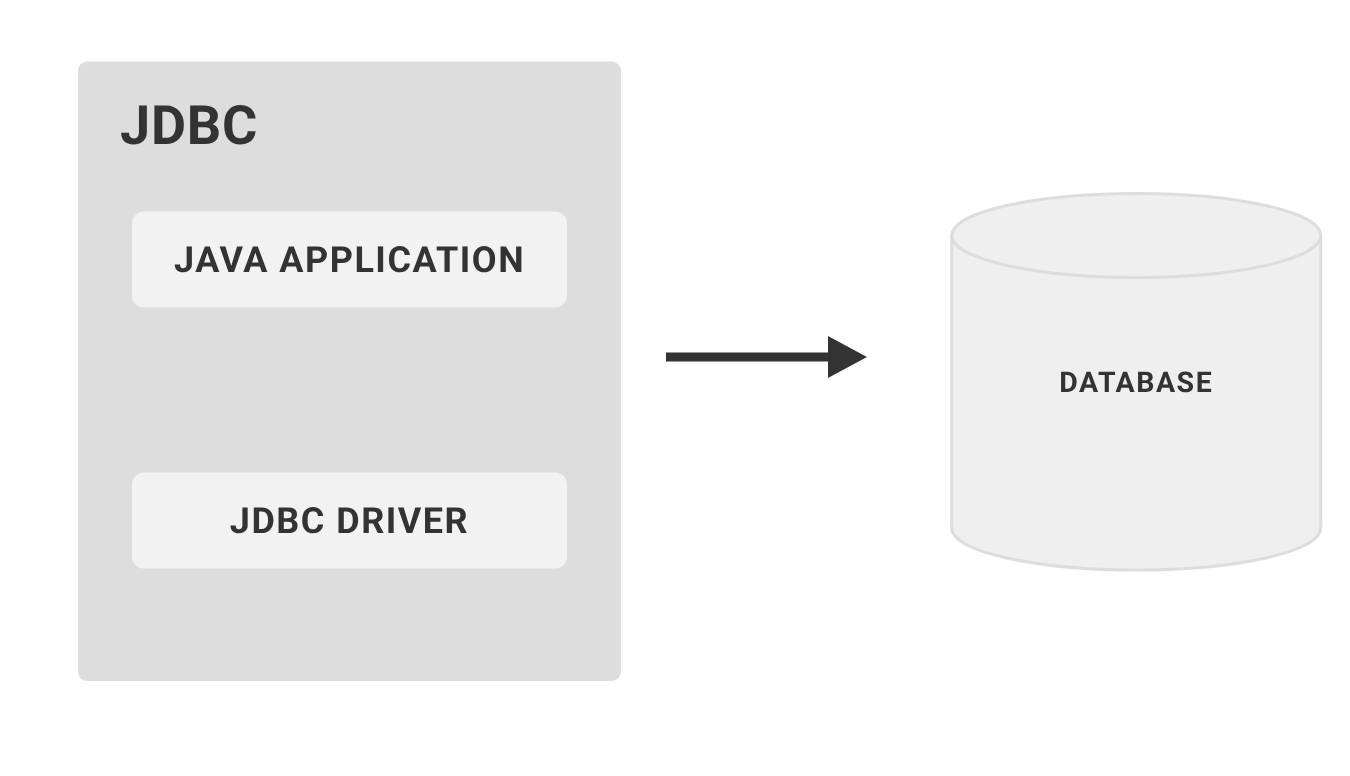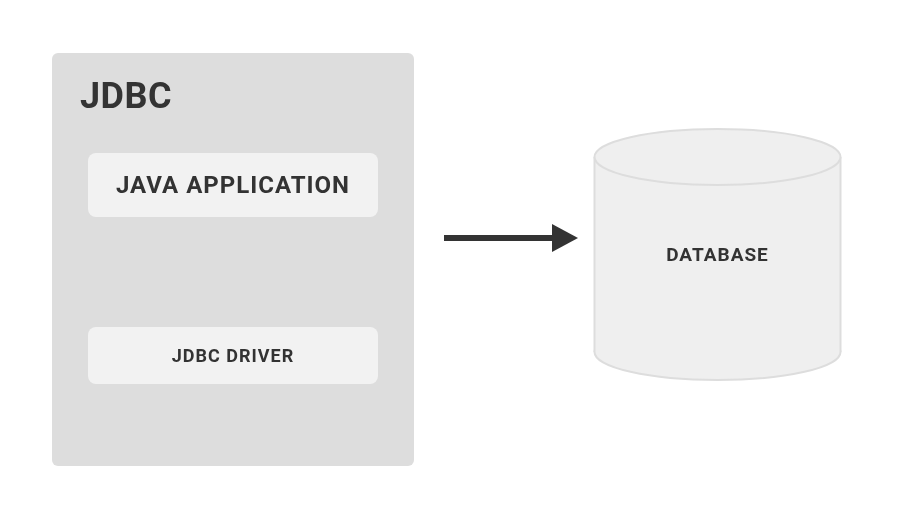--- a/index.html
+++ b/index.html
@@ -21,21 +21,20 @@
     }
     .jdbc-container {
       position: absolute;
       left: 52px;
       top: 41px;
       width: 362px;
       height: 413px;
       background: #dddddd;
       border-radius: 6px;
       padding: 22px 28px;
-      margin-top: 12px;
     }
     .jdbc-title {
       font-size: 36px;
       font-weight: 700;
       color: #333333;
       margin-bottom: 36px;
       letter-spacing: 0.5px;
     }
     .app-box {
       background: #f2f2f2;
@@ -46,36 +45,36 @@
       font-weight: 700;
       color: #333333;
       letter-spacing: 1px;
       margin: 0 8px 110px 8px;
     }
     .driver-box {
       background: #f2f2f2;
       border-radius: 8px;
       padding: 18px 20px;
       text-align: center;
-      font-size: 18px;
+      font-size: 24px;
       font-weight: 700;
       color: #333333;
       letter-spacing: 1px;
       margin: 0 8px;
     }
     .arrow {
       position: absolute;
       left: 442px;
       top: 218px;
       width: 138px;
       height: 40px;
     }
     .database-wrap {
       position: absolute;
-      left: 592px;
+      left: 632px;
       top: 127px;
       width: 251px;
       height: 255px;
     }
     .database-label {
       position: absolute;
       left: 0;
       top: 116px;
       width: 100%;
       text-align: center;

